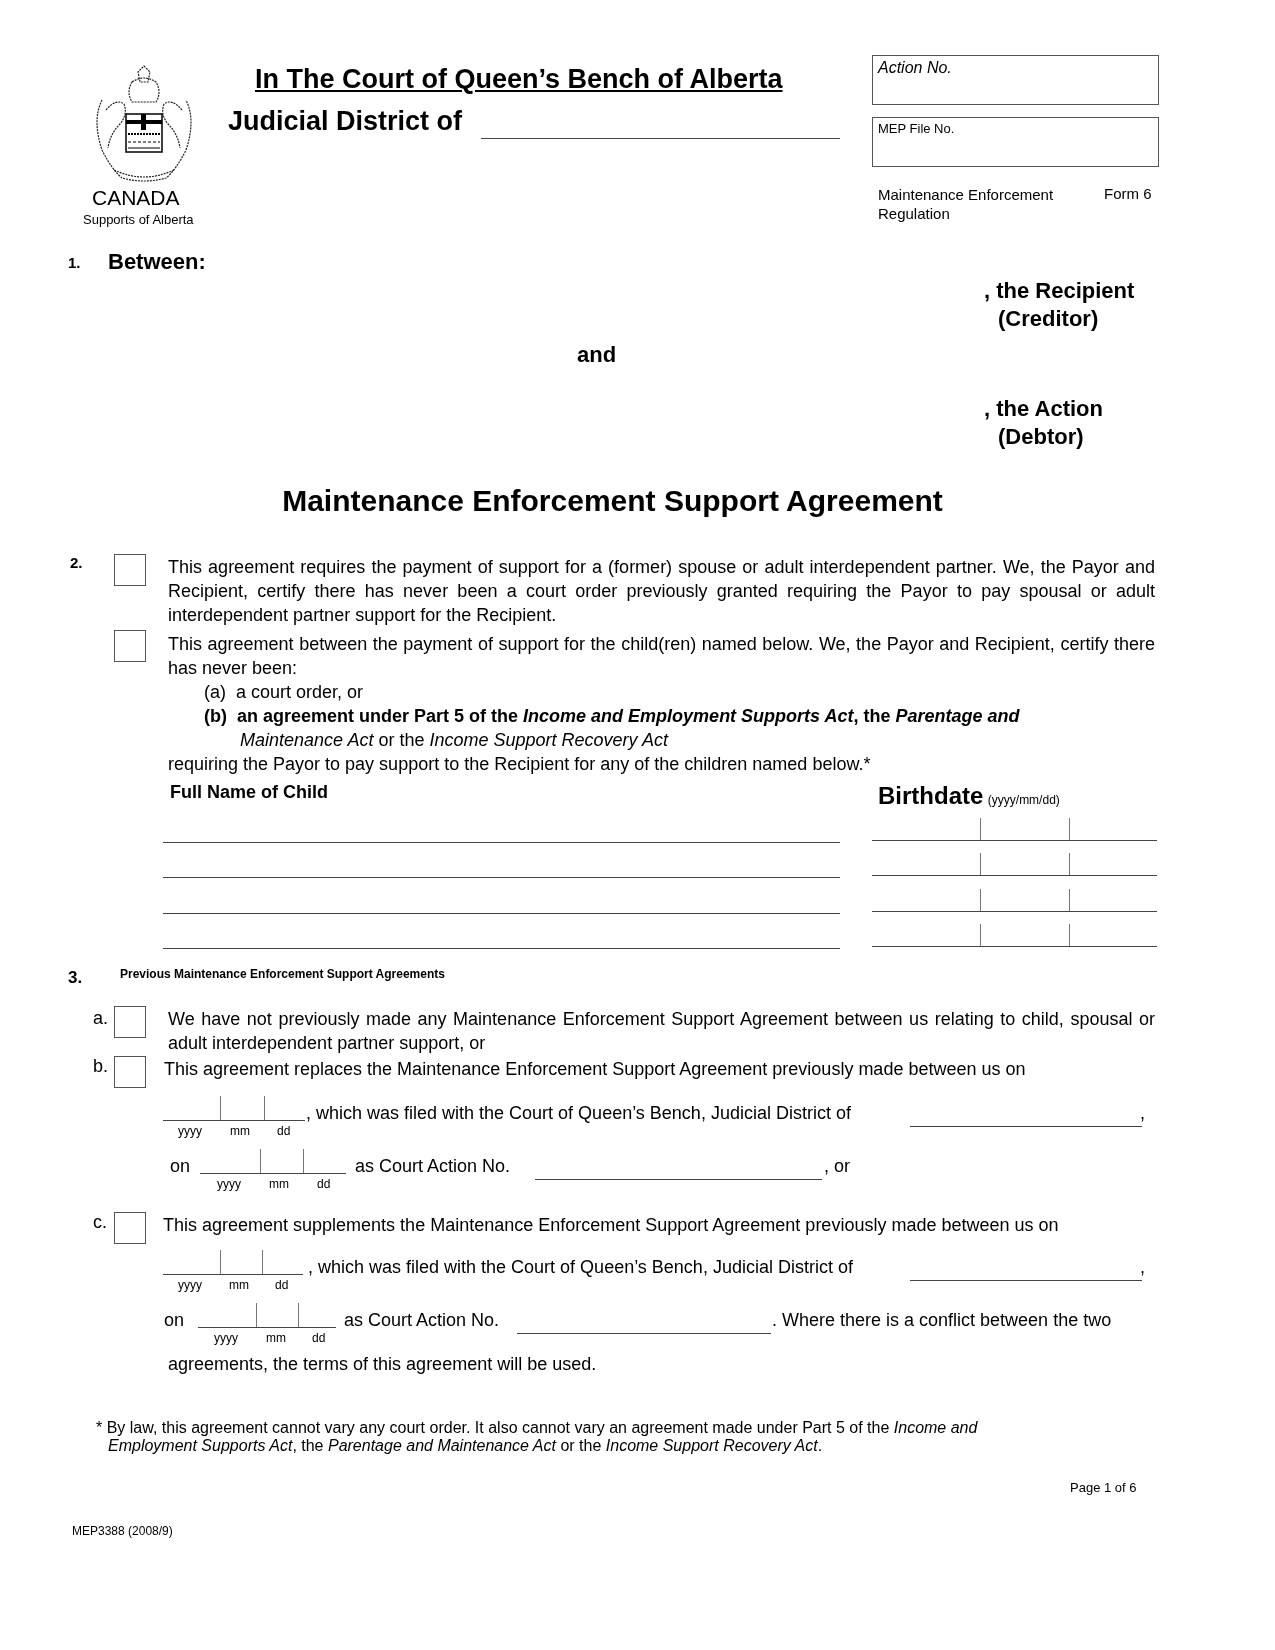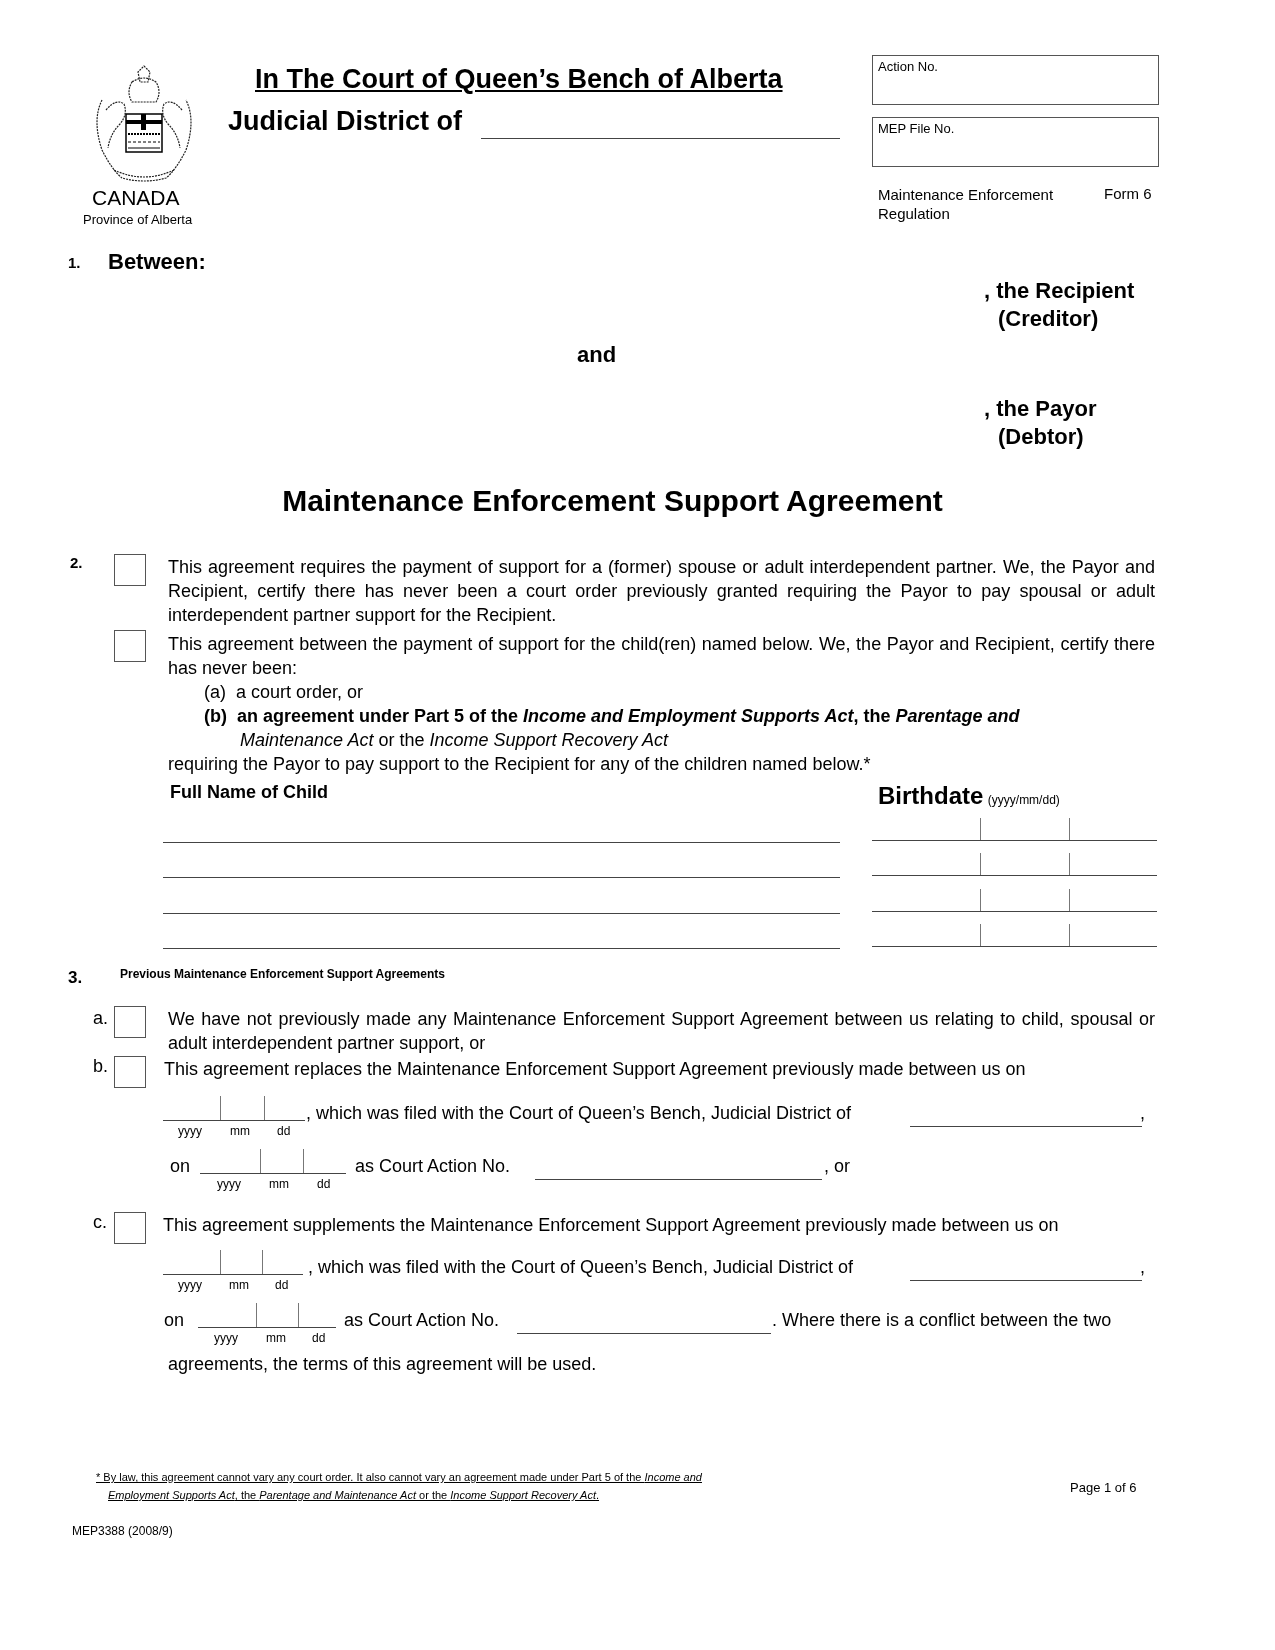--- a/index.html
+++ b/index.html
@@ -30,44 +30,44 @@
     </g>
     <rect x="42" y="54" width="36" height="38" fill="#fff" stroke="#000" stroke-width="1.5"></rect>
     <rect x="42" y="60" width="36" height="4" fill="#000"></rect>
     <rect x="57" y="54" width="5" height="16" fill="#000"></rect>
     <path d="M44 74 h32" stroke="#000" stroke-width="2" stroke-dasharray="2 1"></path>
     <path d="M44 82 h32" stroke="#000" stroke-width="1" stroke-dasharray="3 2"></path>
     <path d="M44 88 h32" stroke="#000" stroke-width="1"></path>
   </svg>
 </div>
 <div class="abs" style="left:92px;top:186px;font-size:21px;">CANADA</div>
-<div class="abs" style="left:83px;top:212px;font-size:13px;">Province of Alberta</div>
+<div class="abs" style="left:83px;top:212px;font-size:13px;">Supports of Alberta</div>
 
 <div class="abs b" style="left:255px;top:64px;font-size:27px;text-decoration:underline;">In The Court of Queen’s Bench of Alberta</div>
 <div class="abs b" style="left:228px;top:106px;font-size:27px;">Judicial District of</div>
 <input class="fill line" style="left: 481px; top: 112px; width: 355px; height: 24px; border-bottom: 1px solid rgb(68, 68, 68);" value="">
 
 <div class="abs box" style="left:872px;top:55px;width:285px;height:48px;">
-  <div style="font-size:13px;padding:3px 5px;">Action No.</div>
+  <div style="font-size:16px;padding:3px 5px;font-style:italic;">Action No.</div>
 </div>
 <div class="abs box" style="left:872px;top:117px;width:285px;height:48px;">
   <div style="font-size:13px;padding:3px 5px;">MEP File No.</div>
 </div>
 <div class="abs" style="left:878px;top:185px;width:200px;font-size:15px;line-height:19px;">Maintenance Enforcement Regulation</div>
 <div class="abs" style="left:1104px;top:185px;font-size:15px;">Form 6</div>
 
 <div class="abs b" style="left:68px;top:254px;font-size:15px;">1.</div>
 <div class="abs b" style="left:108px;top:249px;font-size:22px;">Between:</div>
 <div class="abs b" style="left:984px;top:277px;font-size:22px;line-height:28px;">
   <div>, the Recipient</div>
   <div style="padding-left:14px;">(Creditor)</div>
 </div>
 <div class="abs b" style="left:577px;top:342px;font-size:22px;">and</div>
 <div class="abs b" style="left:984px;top:395px;font-size:22px;line-height:28px;">
-  <div>, the Payor</div>
+  <div>, the Action</div>
   <div style="padding-left:14px;">(Debtor)</div>
 </div>
 
 <div class="abs b" style="left:0;width:1225px;text-align:center;top:484px;font-size:30px;">Maintenance Enforcement Support Agreement</div>
 
 <div class="abs b" style="left:70px;top:554px;font-size:15px;">2.</div>
 <div class="chk" style="left:114px;top:554px;"></div>
 <div class="abs t19" style="left:168px;top:555px;width:987px;text-align:justify;">This agreement requires the payment of support for a (former) spouse or adult interdependent partner. We, the Payor and Recipient, certify there has never been a court order previously granted requiring the Payor to pay spousal or adult interdependent partner support for the Recipient.</div>
 
 <div class="chk" style="left:114px;top:630px;"></div>
@@ -167,19 +167,19 @@
     <div class="vtick" style="left: 100px; top: 0px; height: 24px;"></div>
     <span class="dlab" style="left: 16px; top: 28px;">yyyy</span>
     <span class="dlab" style="left: 68px; top: 28px;">mm</span>
     <span class="dlab" style="left: 114px; top: 28px;">dd</span>
   </div>
 <div class="abs t19" style="left:344px;top:1308px;">as Court Action No.</div>
 <input class="fill" style="left: 517px; top: 1309px; width: 250px; height: 22px; border-bottom: 1px solid rgb(68, 68, 68);">
 <div class="abs t19" style="left:772px;top:1308px;">. Where there is a conflict between the two</div>
 <div class="abs t19" style="left:168px;top:1352px;">agreements, the terms of this agreement will be used.</div>
 
-<div class="abs" style="left:96px;top:1468px;width:1000px;font-size:11px;line-height:18px;text-decoration:underline;">
+<div class="abs" style="left:96px;top:1419px;width:1000px;font-size:16px;line-height:18px;">
   <span>* By law, this agreement cannot vary any court order. It also cannot vary an agreement made under Part 5 of the </span><span class="i">Income and</span><br>
   <span style="padding-left:12px;"></span><span class="i">Employment Supports Act</span><span>, the </span><span class="i">Parentage and Maintenance Act</span><span> or the </span><span class="i">Income Support Recovery Act</span><span>.</span>
 </div>
 
 <div class="abs" style="left:1070px;top:1480px;font-size:13px;">Page 1 of 6</div>
 <div class="abs" style="left:72px;top:1524px;font-size:12px;">MEP3388 (2008/9)</div>
 
 </body></html>

